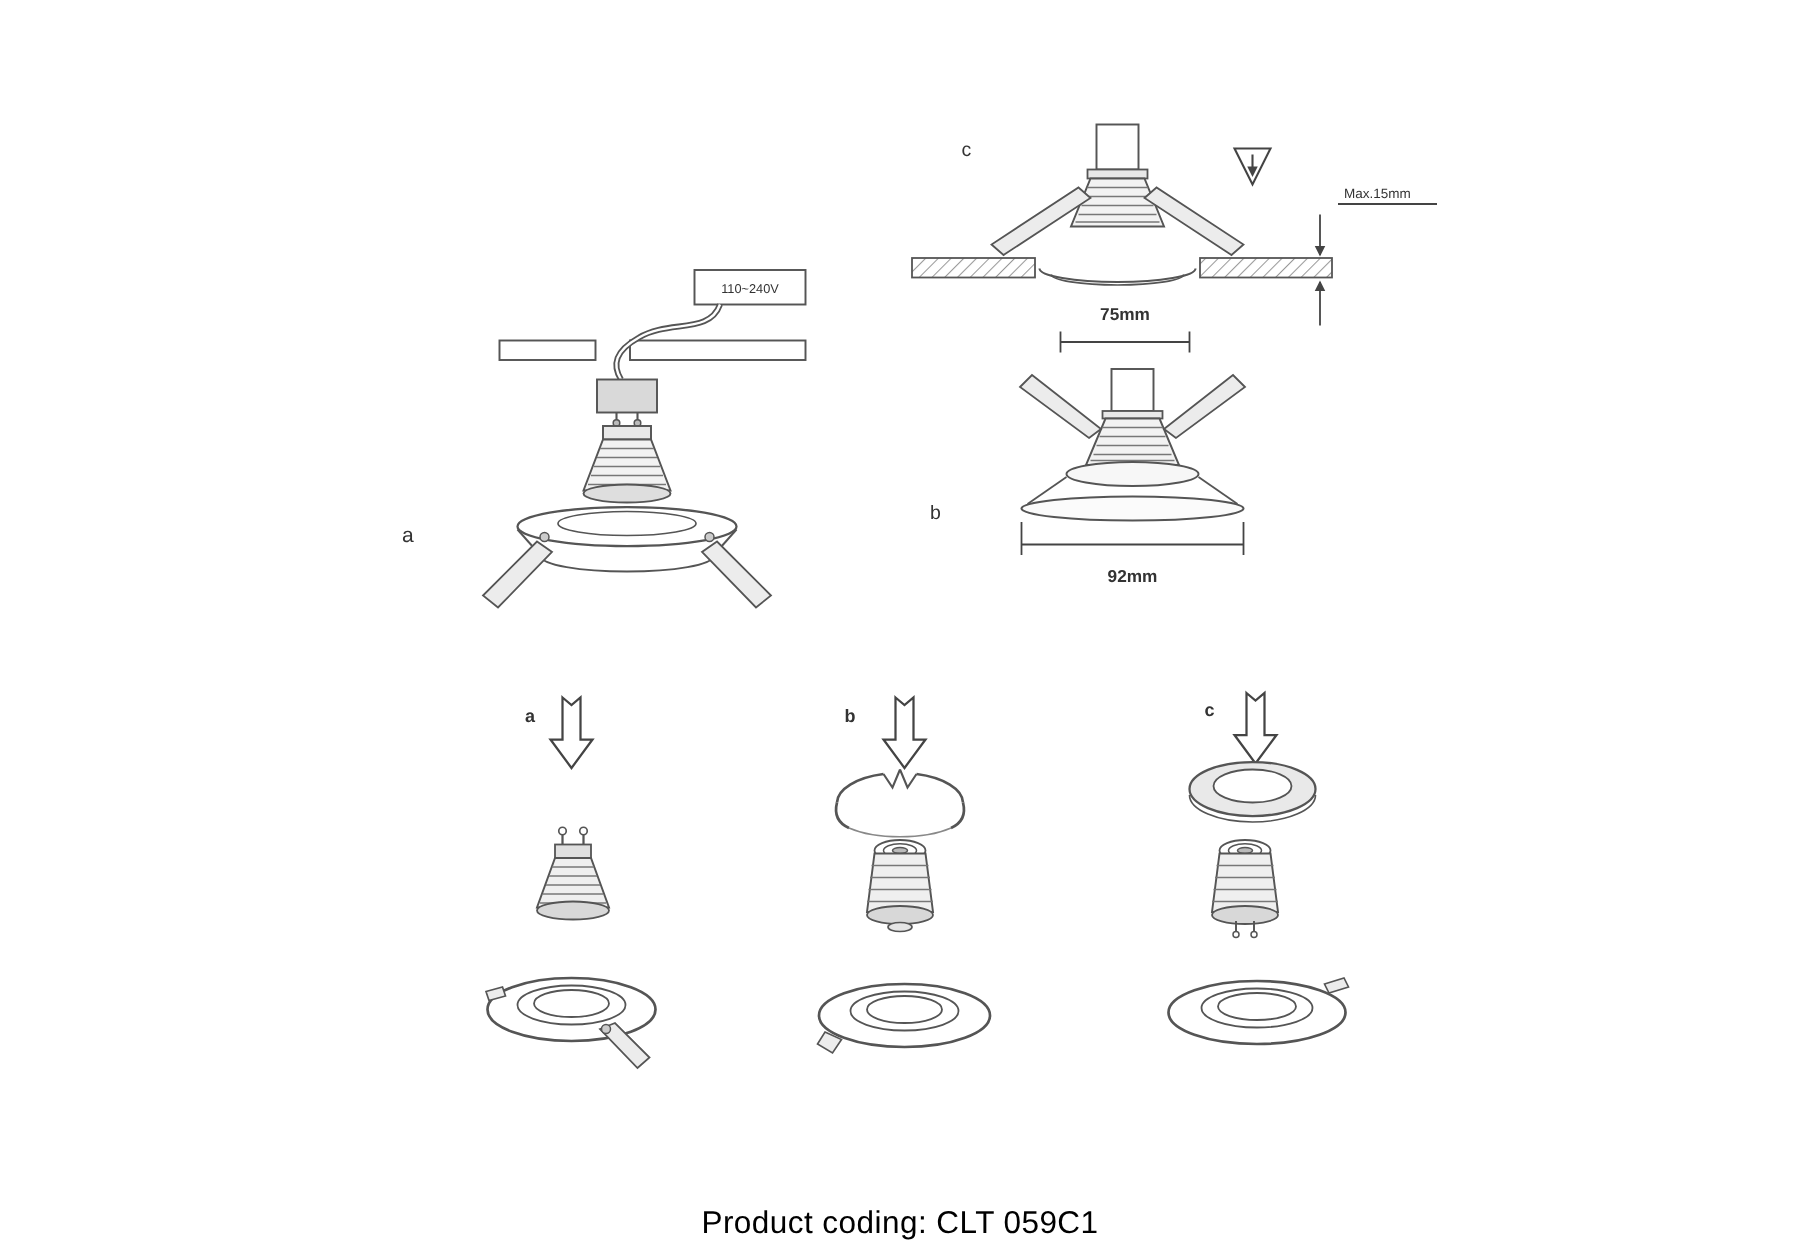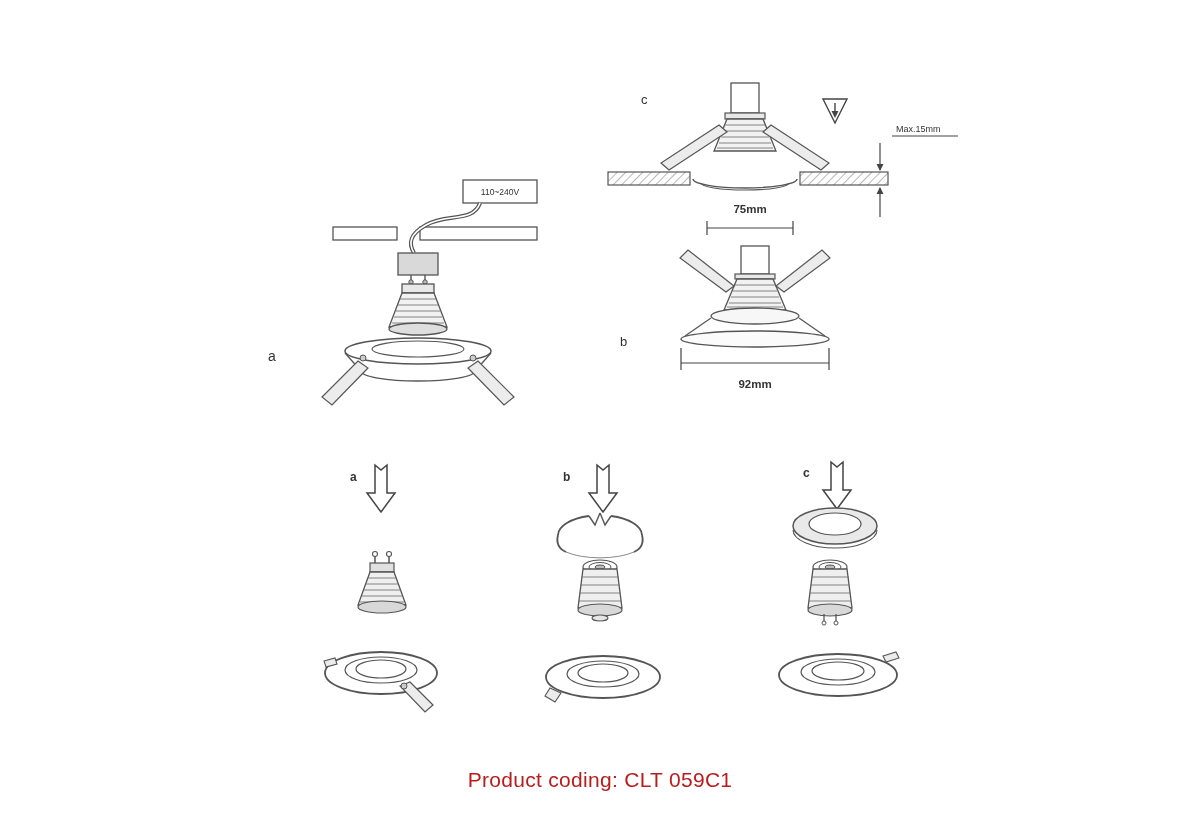--- a/index.html
+++ b/index.html
@@ -1,21 +1,21 @@
 <!DOCTYPE html>
 <html><head>
 <meta charset="utf-8">
 <style>
   html,body{margin:0;padding:0;background:#ffffff;}
   #stage{position:relative;width:1200px;height:828px;background:#ffffff;overflow:hidden;
          font-family:"Liberation Sans",sans-serif;}
   .abs{position:absolute;}
   svg text{font-family:"Liberation Sans",sans-serif;fill:#333;}
-  .caption{position:absolute;left:0;top:768px;width:100%;text-align:center;
-           font-size:21px;color:#b91c1c;letter-spacing:0.3px;}
+  .caption{position:absolute;left:0;top:804px;width:100%;text-align:center;
+           font-size:21px;color:#000000;letter-spacing:0.3px;}
   .rib{stroke:#777;stroke-width:0.9;}
   .dim{stroke:#444;stroke-width:1.2;}
 </style>
 </head>
 <body>
 
 <div id="stage">
 
   <svg class="abs" style="left:250px;top:155px" width="300" height="270" viewBox="0 0 300 270">
     <g>

